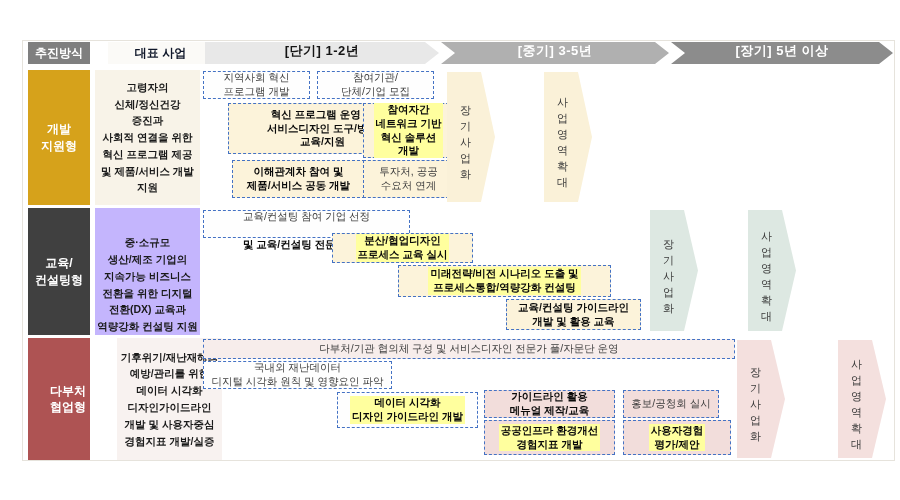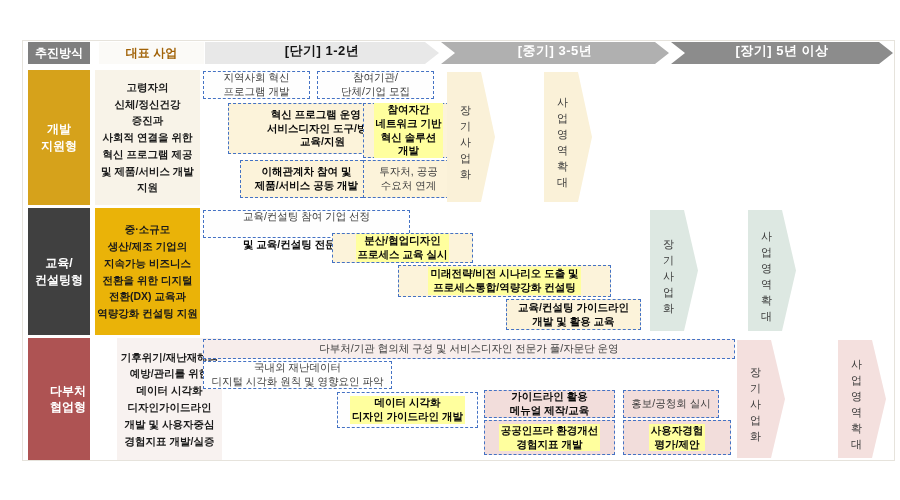--- a/index.html
+++ b/index.html
@@ -19,21 +19,21 @@
     left: 22px; top: 40px; width: 873px; height: 421px;
     border: 1px solid #e6e3dc;
   }
   
   .hdr-cell {
     position: absolute; top: 42px; height: 22px;
     display: flex; align-items: center; justify-content: center;
     font-size: 12px; font-weight: bold;
   }
   .hdr-method { left: 28px; width: 62px; background: #7f7f7f; color: #ffffff; }
-  .hdr-program { left: 99px; width: 105px; background: #fbfaf7; color: #a16207; }
+  .hdr-program { left: 108px; width: 105px; background: #fbfaf7; color: #0f172a; }
   .phase {
     position: absolute; top: 42px; height: 22px;
     display: flex; align-items: flex-start; justify-content: center;
     font-size: 13px; font-weight: bold; letter-spacing: 0.5px;
   }
   .phase-1 { left: 205px; width: 234px; background: #e8e8e8; color: #141414;
     clip-path: polygon(0 0, calc(100% - 14px) 0, 100% 50%, calc(100% - 14px) 100%, 0 100%); }
   .phase-2 { left: 441px; width: 228px; background: #b0b0b0; color: #ffffff;
     clip-path: polygon(0 0, calc(100% - 14px) 0, 100% 50%, calc(100% - 14px) 100%, 0 100%, 14px 50%); }
   .phase-3 { left: 671px; width: 222px; background: #8c8c8c; color: #ffffff;
@@ -49,21 +49,21 @@
     position: absolute; left: 95px; width: 105px;
     display: flex; align-items: center; justify-content: center;
     color: #1a1a1a; font-weight: bold; font-size: 10.5px; line-height: 1.6;
     text-align: center; white-space: pre-line;
     background: #f7f3ec;
   }
   .lbl-gold  { background: #d6a21b; }
   .lbl-green { background: #404040; }
   .lbl-red   { background: #ae5353; padding-left: 18px; }
   .desc-gold  { background: #f8f3e8; }
-  .desc-green { background: #eab308; }
+  .desc-green { background: #c4b5fd; align-items: flex-end; }
   .desc-red   { background: #f8f2f0; margin-left: 22px; }
   
   .box {
     position: absolute;
     border: 1.5px dashed #4472c4;
     display: flex; align-items: center; justify-content: center;
     text-align: center; font-size: 10.5px; line-height: 1.32;
     padding: 2px;
   }
   .box-text { white-space: pre-line; }
@@ -140,21 +140,21 @@
     <span class="box-text">혁신 프로그램 운영 및
 서비스디자인 도구/방법
 교육/지원</span>
   </div>
   <div class="box bg-cream bold" style="left:363px;top:103px;width:91px;height:55px">
     <span class="box-text hl">참여자간
 네트워크 기반
 혁신 솔루션
 개발</span>
   </div>
-  <div class="box bg-cream bold" style="left:240px;top:160px;width:133px;height:38px">
+  <div class="box bg-cream bold" style="left:232px;top:160px;width:133px;height:38px">
     <span class="box-text">이해관계차 참여 및
 제품/서비스 공동 개발</span>
   </div>
   <div class="box bg-cream plain" style="left:363px;top:160px;width:91px;height:38px">
     <span class="box-text">투자처, 공공
 수요처 연계</span>
   </div>
 
   <div class="chev chev-gold" style="left:447px;top:72px;width:48px;height:130px">
     <span class="chev-text">장기사업화</span>

